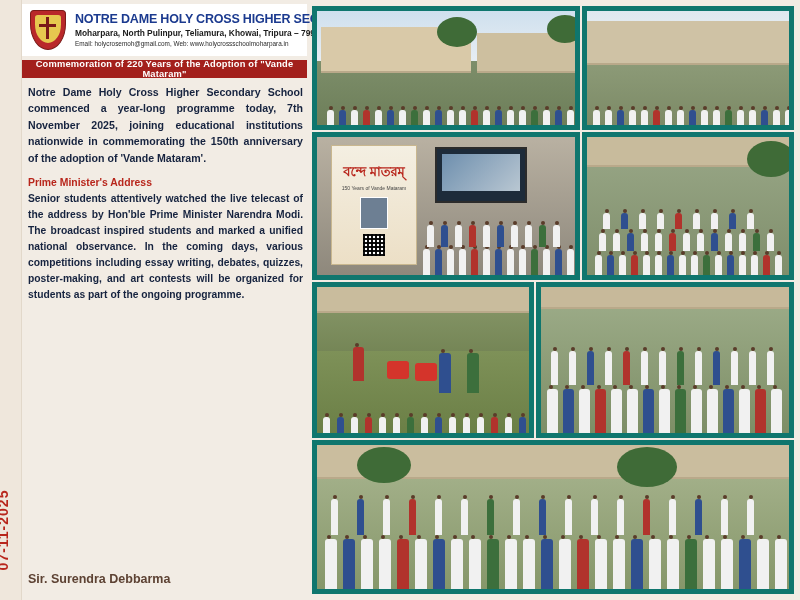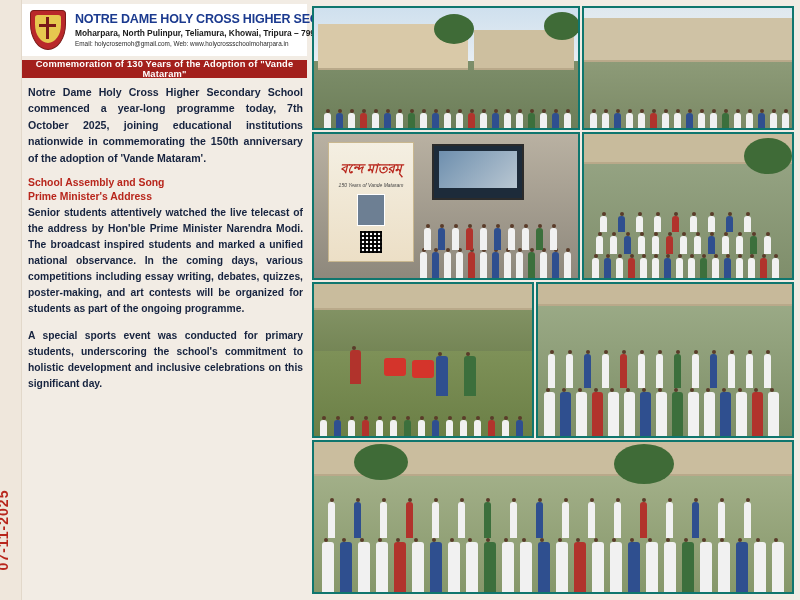--- a/index.html
+++ b/index.html
@@ -146,24 +146,23 @@
     font-weight: bold;
   }
   
   .collage {
     position: absolute;
     left: 312px; top: 6px;
     width: 482px; height: 588px;
   }
   .photo {
     position: absolute;
-    border: 2px solid #0f766e;
+    border: 5px solid #0f766e;
     overflow: hidden;
     background: #0f766e;
-    font-style: italic;
   }
   .photo .sky {
     position: absolute; left: 0; top: 0; width: 100%; height: 46%;
     background: linear-gradient(#cfe0ee, #e8eef3);
   }
   .photo .ground {
     position: absolute; left: 0; bottom: 0; width: 100%; height: 56%;
   }
   .photo .bld {
     position: absolute;
@@ -255,40 +254,39 @@
       <div class="cross-v"></div>
       <div class="cross-h"></div>
     </div>
     <div class="school-block">
       <div class="school-name">NOTRE DAME HOLY CROSS HIGHER SECONDARY SCHOOL</div>
       <div class="school-addr">Moharpara, North Pulinpur, Teliamura, Khowai, Tripura – 799203</div>
       <div class="school-contact">Email: holycrosemoh@gmail.com, Web: www.holycrossschoolmoharpara.in</div>
     </div>
   </div>
 
-  <div class="banner">Commemoration of 130 Years of the Adoption of "Vande Mataram"</div>
+  <div class="banner">Commemoration of 220 Years of the Adoption of "Vande Mataram"</div>
 
   <div class="content">
-    <div class="para lead">Notre Dame Holy Cross Higher Secondary School commenced a year-long programme today, 7th October 2025, joining educational institutions nationwide in commemorating the 150th anniversary of the adoption of 'Vande Mataram'.</div>
+    <div class="para lead">Notre Dame Holy Cross Higher Secondary School commenced a year-long programme today, 7th November 2025, joining educational institutions nationwide in commemorating the 150th anniversary of the adoption of 'Vande Mataram'.</div>
 
     <div>
-      <div class="sec-title">School Assembly and Song</div>
     </div>
 
     <div>
       <div class="sec-title">Prime Minister's Address</div>
       <div class="para">Senior students attentively watched the live telecast of the address by Hon'ble Prime Minister Narendra Modi. The broadcast inspired students and marked a unified national observance. In the coming days, various competitions including essay writing, debates, quizzes, poster-making, and art contests will be organized for students as part of the ongoing programme.</div>
     </div>
 
     <div>
-      <div class="para">A special sports event was conducted for primary students, underscoring the school's commitment to holistic development and inclusive celebrations on this significant day.</div>
     </div>
 
   </div>
 
+  <div class="signature">Sir. Surendra Debbarma</div>
 
   <div class="collage">
 
     <div class="photo" style="left:0; top:0; width:268px; height:124px;">
       <div class="sky"></div>
       <div class="ground" style="background:linear-gradient(#7d8e6a,#6d7e59);"></div>
       <div class="bld" style="left:4px; top:16px; width:150px; height:46px;"></div>
       <div class="bld" style="left:160px; top:22px; width:100px; height:40px; background:#cdbf9f;"></div>
       <div class="tree" style="left:120px; top:6px; width:40px; height:30px;"></div>
       <div class="tree" style="left:230px; top:4px; width:36px; height:28px;"></div>

